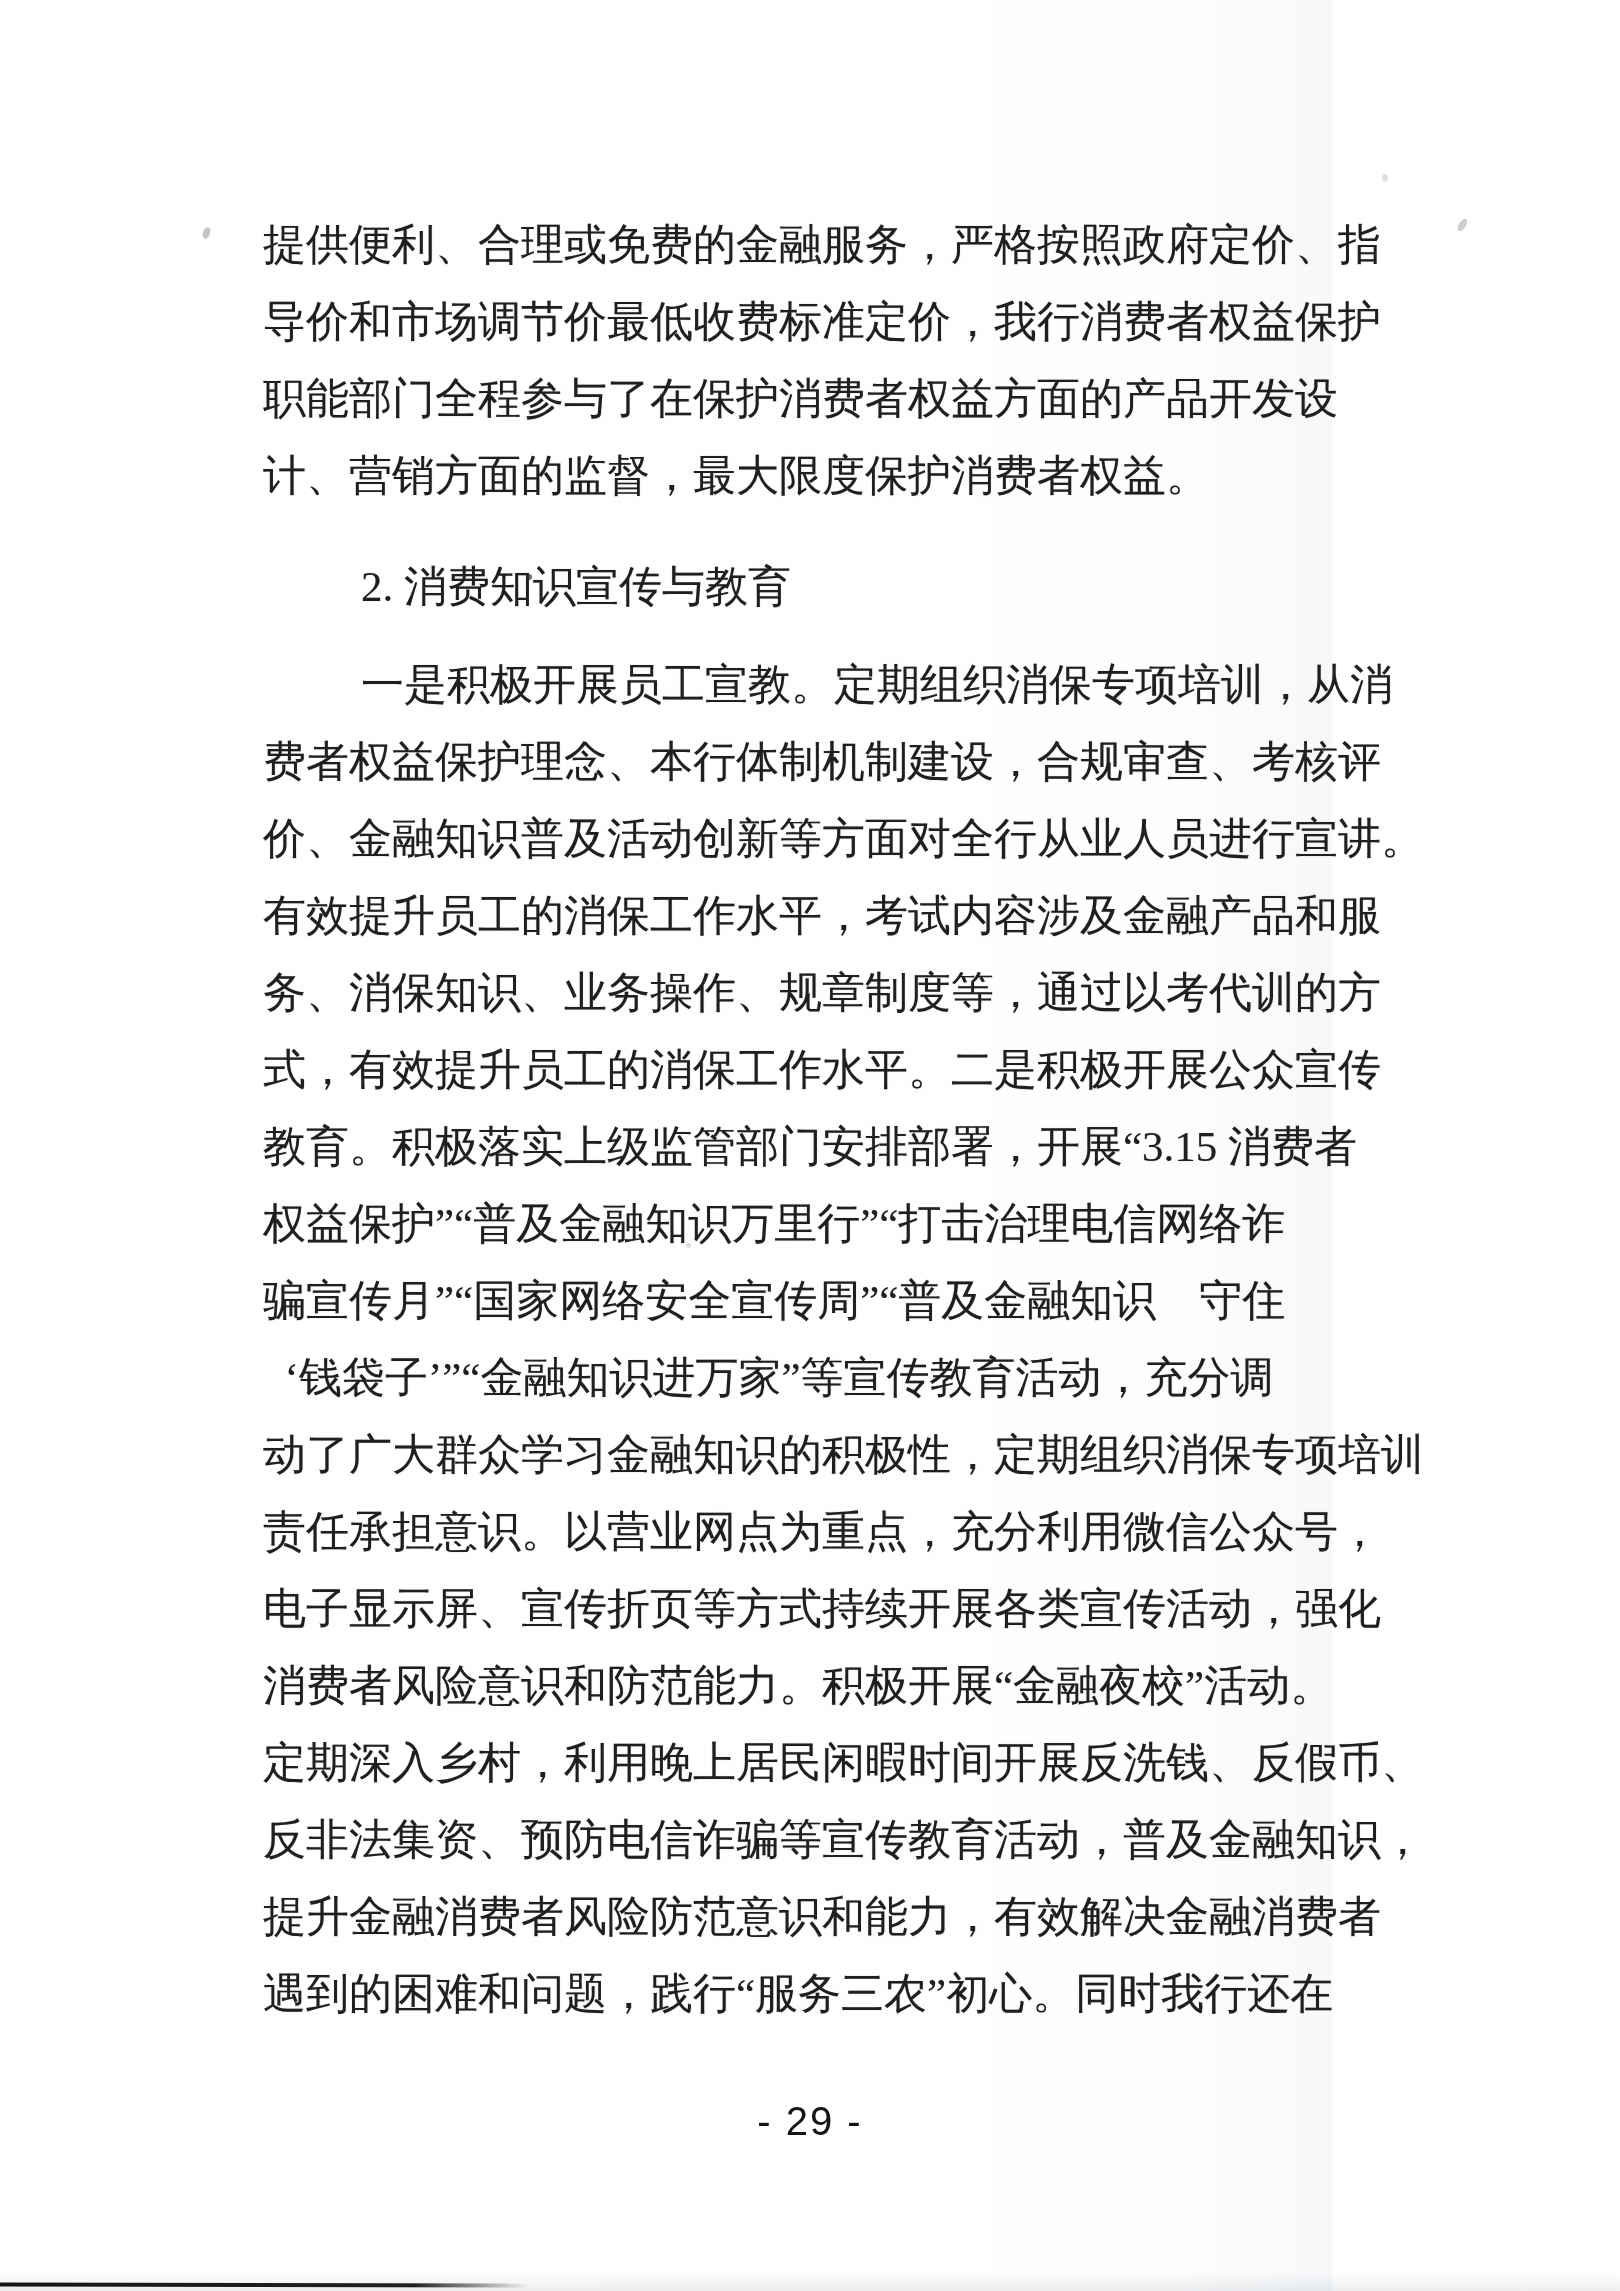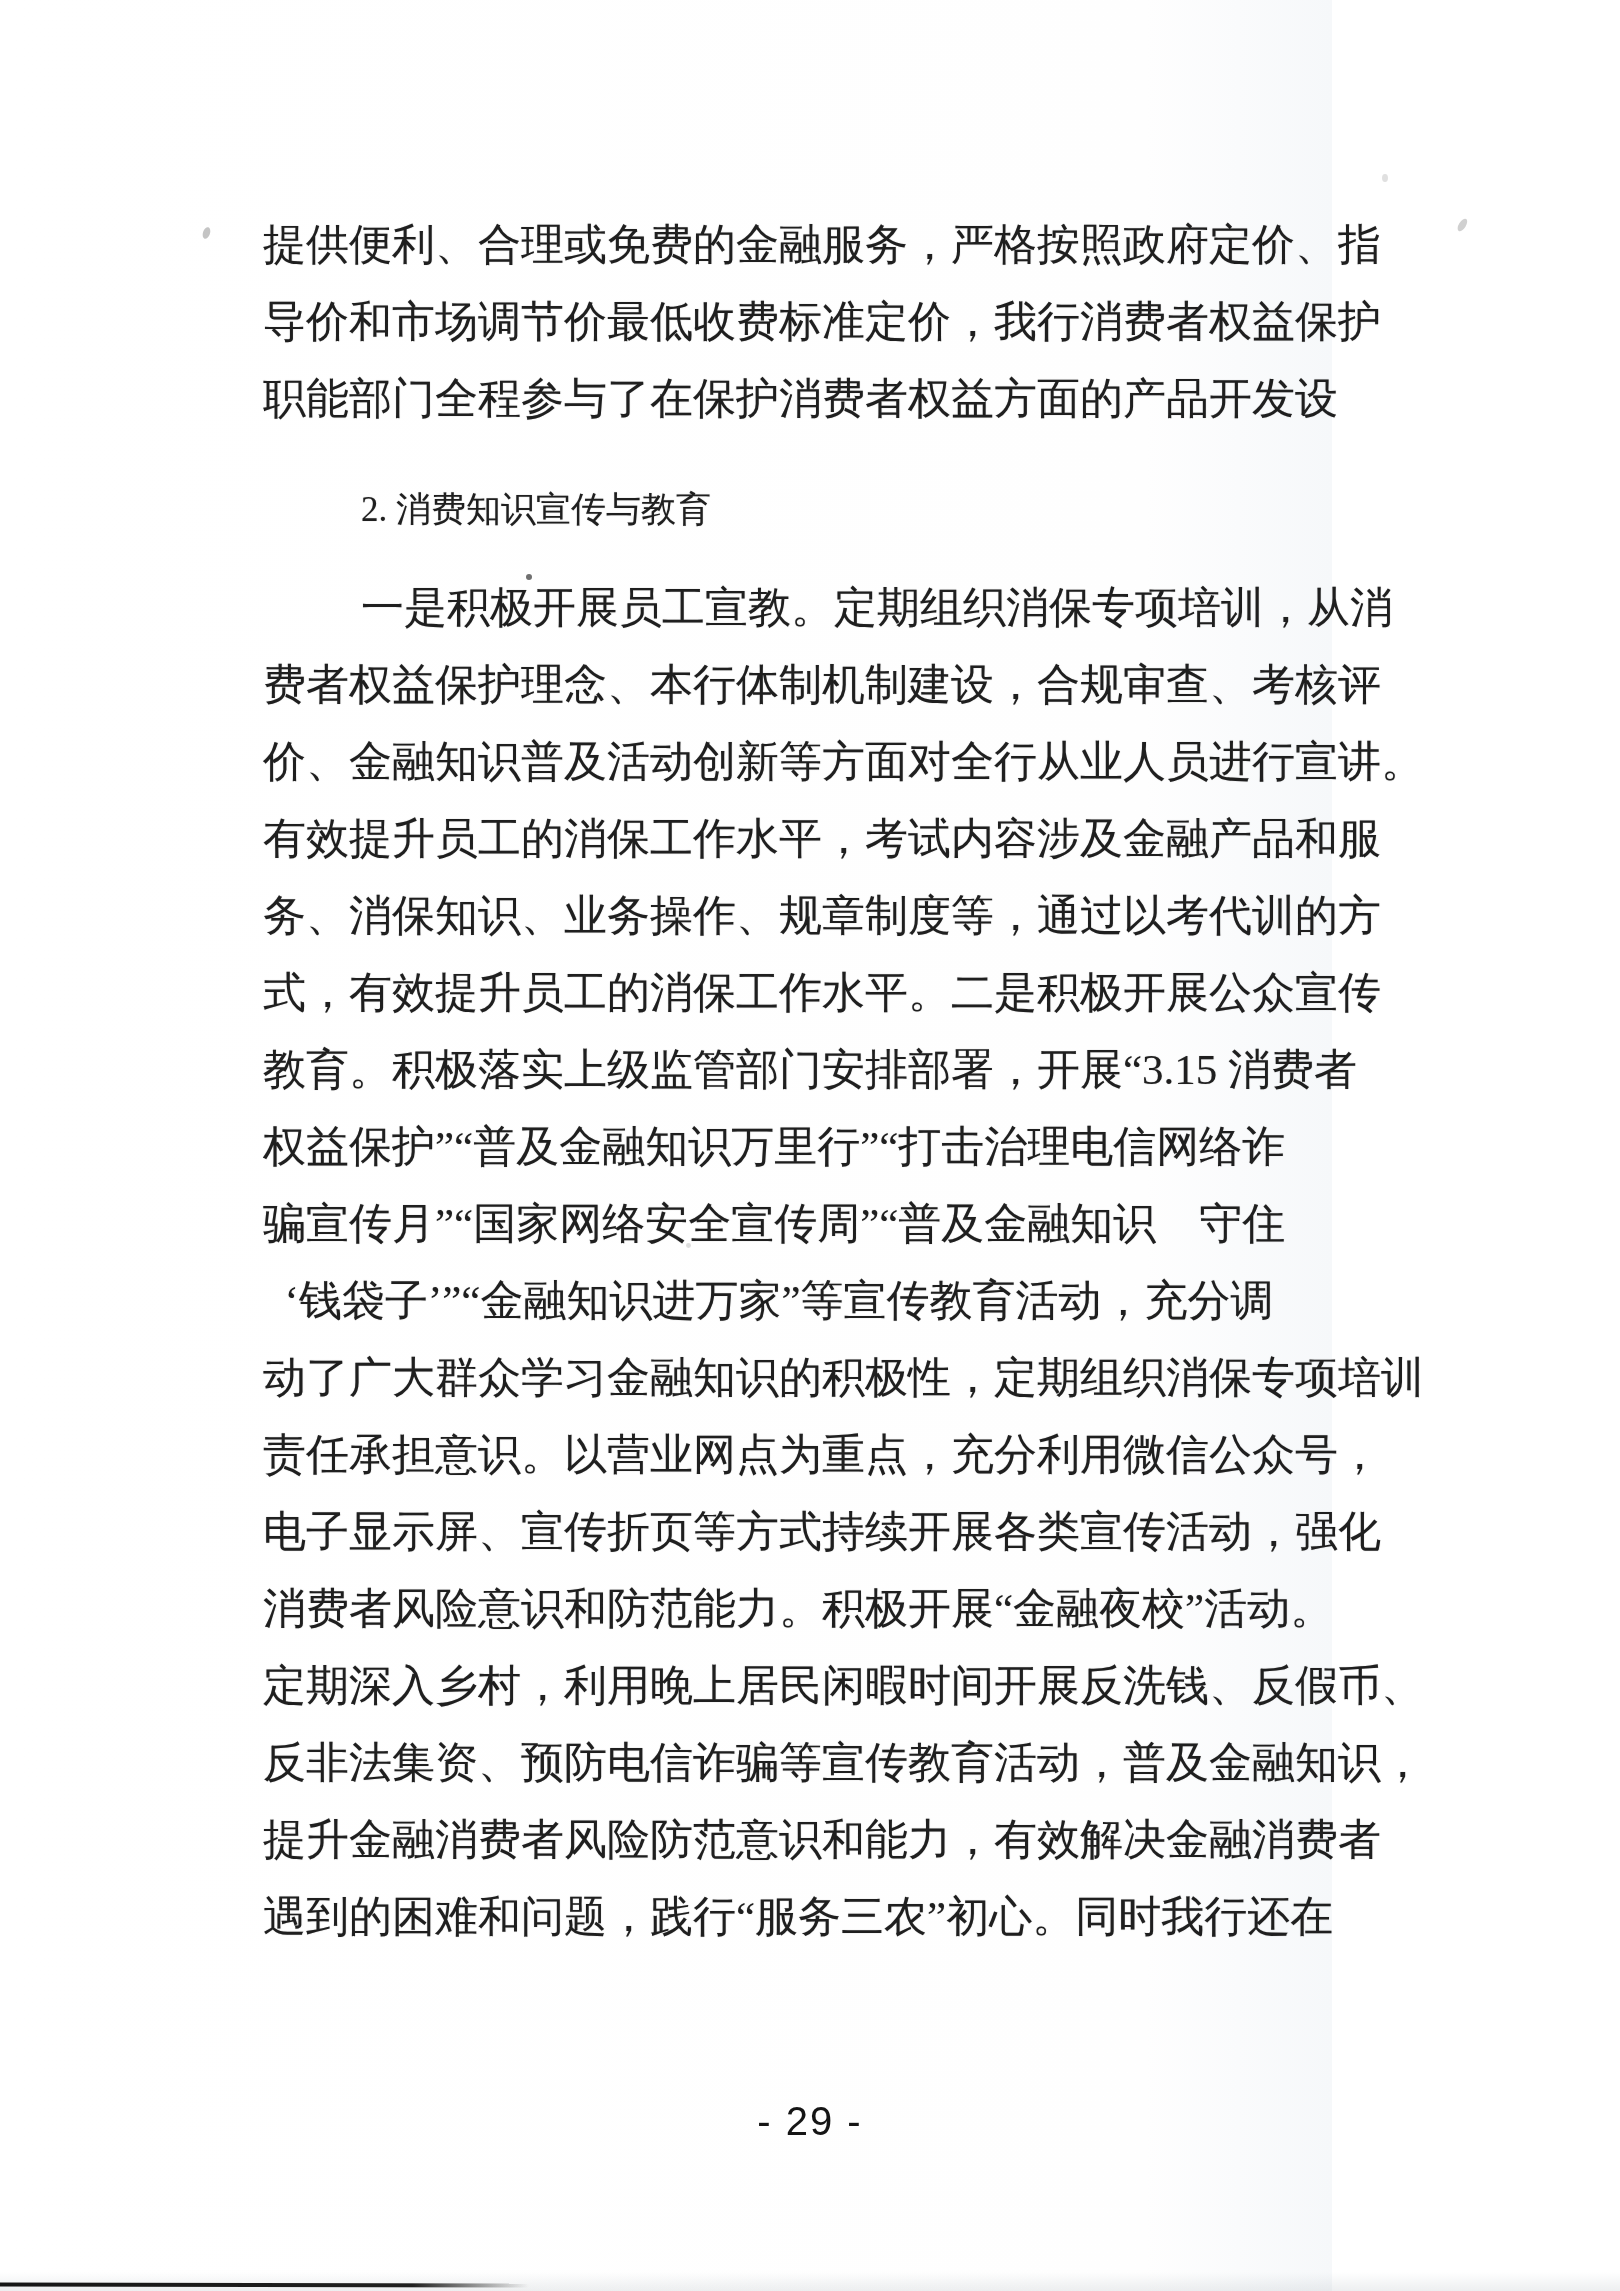--- a/index.html
+++ b/index.html
@@ -35,21 +35,21 @@
     line-height: 77px;
     font-size: 43px;
     letter-spacing: 0;
     white-space: nowrap;
     text-align: left;
   }
   .heading {
     margin: 34px 0 20.6px 0;
     height: 77px;
     line-height: 77px;
-    font-size: 35px;
+    font-size: 43px;
     font-weight: normal;
     padding-left: 98px;
     white-space: nowrap;
   }
   .ind2 { padding-left: 98px; }
   .indq { padding-left: 21.6px; }
   .footer {
     position: absolute;
     left: 0;
     top: 2099px;
@@ -89,20 +89,21 @@
 </style>
 </head>
 <body>
 
 <div class="page">
 
   <main class="doc">
     <p class="line">提供便利、合理或免费的金融服务，严格按照政府定价、指</p>
     <p class="line">导价和市场调节价最低收费标准定价，我行消费者权益保护</p>
     <p class="line">职能部门全程参与了在保护消费者权益方面的产品开发设</p>
+    <p class="line">计、营销方面的监督，最大限度保护消费者权益。</p>
 
     <h2 class="heading">2. 消费知识宣传与教育</h2>
 
     <p class="line ind2">一是积极开展员工宣教。定期组织消保专项培训，从消</p>
     <p class="line">费者权益保护理念、本行体制机制建设，合规审查、考核评</p>
     <p class="line">价、金融知识普及活动创新等方面对全行从业人员进行宣讲。</p>
     <p class="line">有效提升员工的消保工作水平，考试内容涉及金融产品和服</p>
     <p class="line">务、消保知识、业务操作、规章制度等，通过以考代训的方</p>
     <p class="line">式，有效提升员工的消保工作水平。二是积极开展公众宣传</p>
     <p class="line">教育。积极落实上级监管部门安排部署，开展“3.15 消费者</p>

